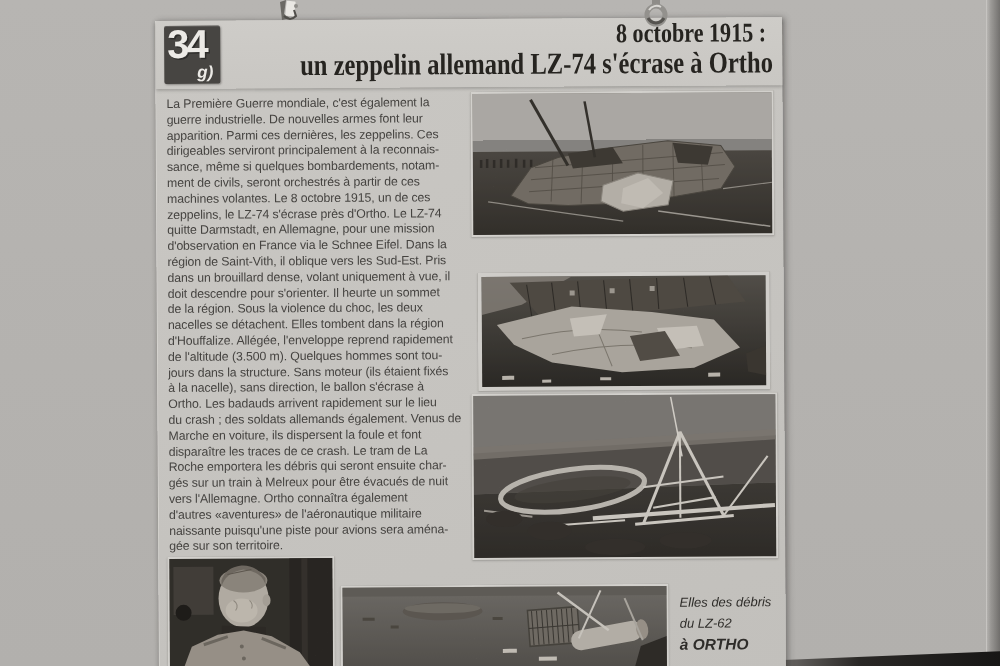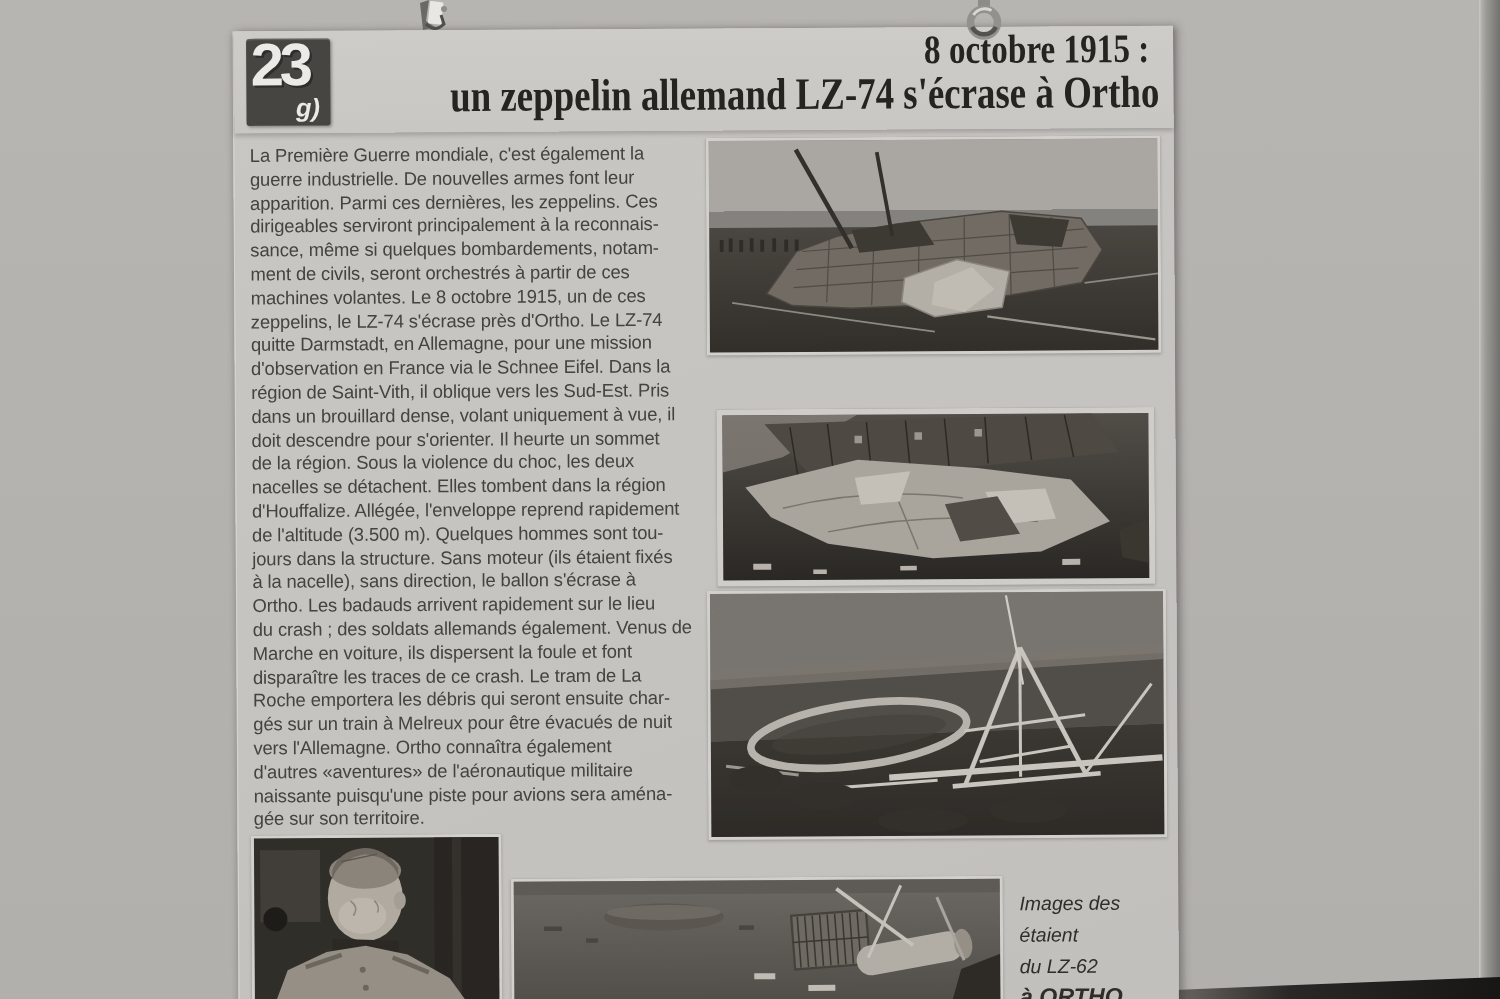--- a/index.html
+++ b/index.html
@@ -83,21 +83,21 @@
 
 <div class="scene">
 
   <div class="wall-edge"></div>
   <div class="floor-shadow"></div>
 
   <div class="panel">
 
     <div class="title-strip">
       <div class="badge">
-        <span class="badge-num">23</span>
+        <span class="badge-num">34</span>
         <span class="badge-suffix">g)</span>
       </div>
       <div class="headline">
         <div class="headline-line1">8 octobre 1915 :</div>
         <div class="headline-line2">un zeppelin allemand LZ-74 s'écrase à Ortho</div>
       </div>
     </div>
 
     <div class="article">La Première Guerre mondiale, c'est également la
 guerre industrielle. De nouvelles armes font leur
@@ -342,21 +342,21 @@
         <path d="M258,4 L236,52" stroke="#c6c2bb" stroke-width="2"></path>
         <path d="M282,12 L300,54" stroke="#a8a49d" stroke-width="2"></path>
         <rect x="160" y="62" width="14" height="4" fill="#c0bbb3"></rect>
         <rect x="196" y="70" width="18" height="4" fill="#c0bbb3"></rect>
         <polygon points="298,60 324,50 324,95 288,95" fill="#2e2b27"></polygon>
         <ellipse cx="40" cy="92" rx="30" ry="10" fill="#3f3b36"></ellipse>
       </svg>
     </div>
 
     <div class="caption">
-      <div class="caption-l1">Images des étaient</div>
+      <div class="caption-l1">Elles des débris</div>
       <div class="caption-l2">du LZ-62</div>
       <div class="caption-l3">à ORTHO</div>
     </div>
 
   </div>
 
   <div class="clip clip-left">
     <svg width="26" height="26">
       <path d="M4,2 L10,0 L8,14 L14,18 L6,20 Z" fill="#6b6965"></path>
       <rect x="10" y="1" width="9" height="15" rx="1" fill="#e9e7e3" transform="rotate(6 14 8)"></rect>

